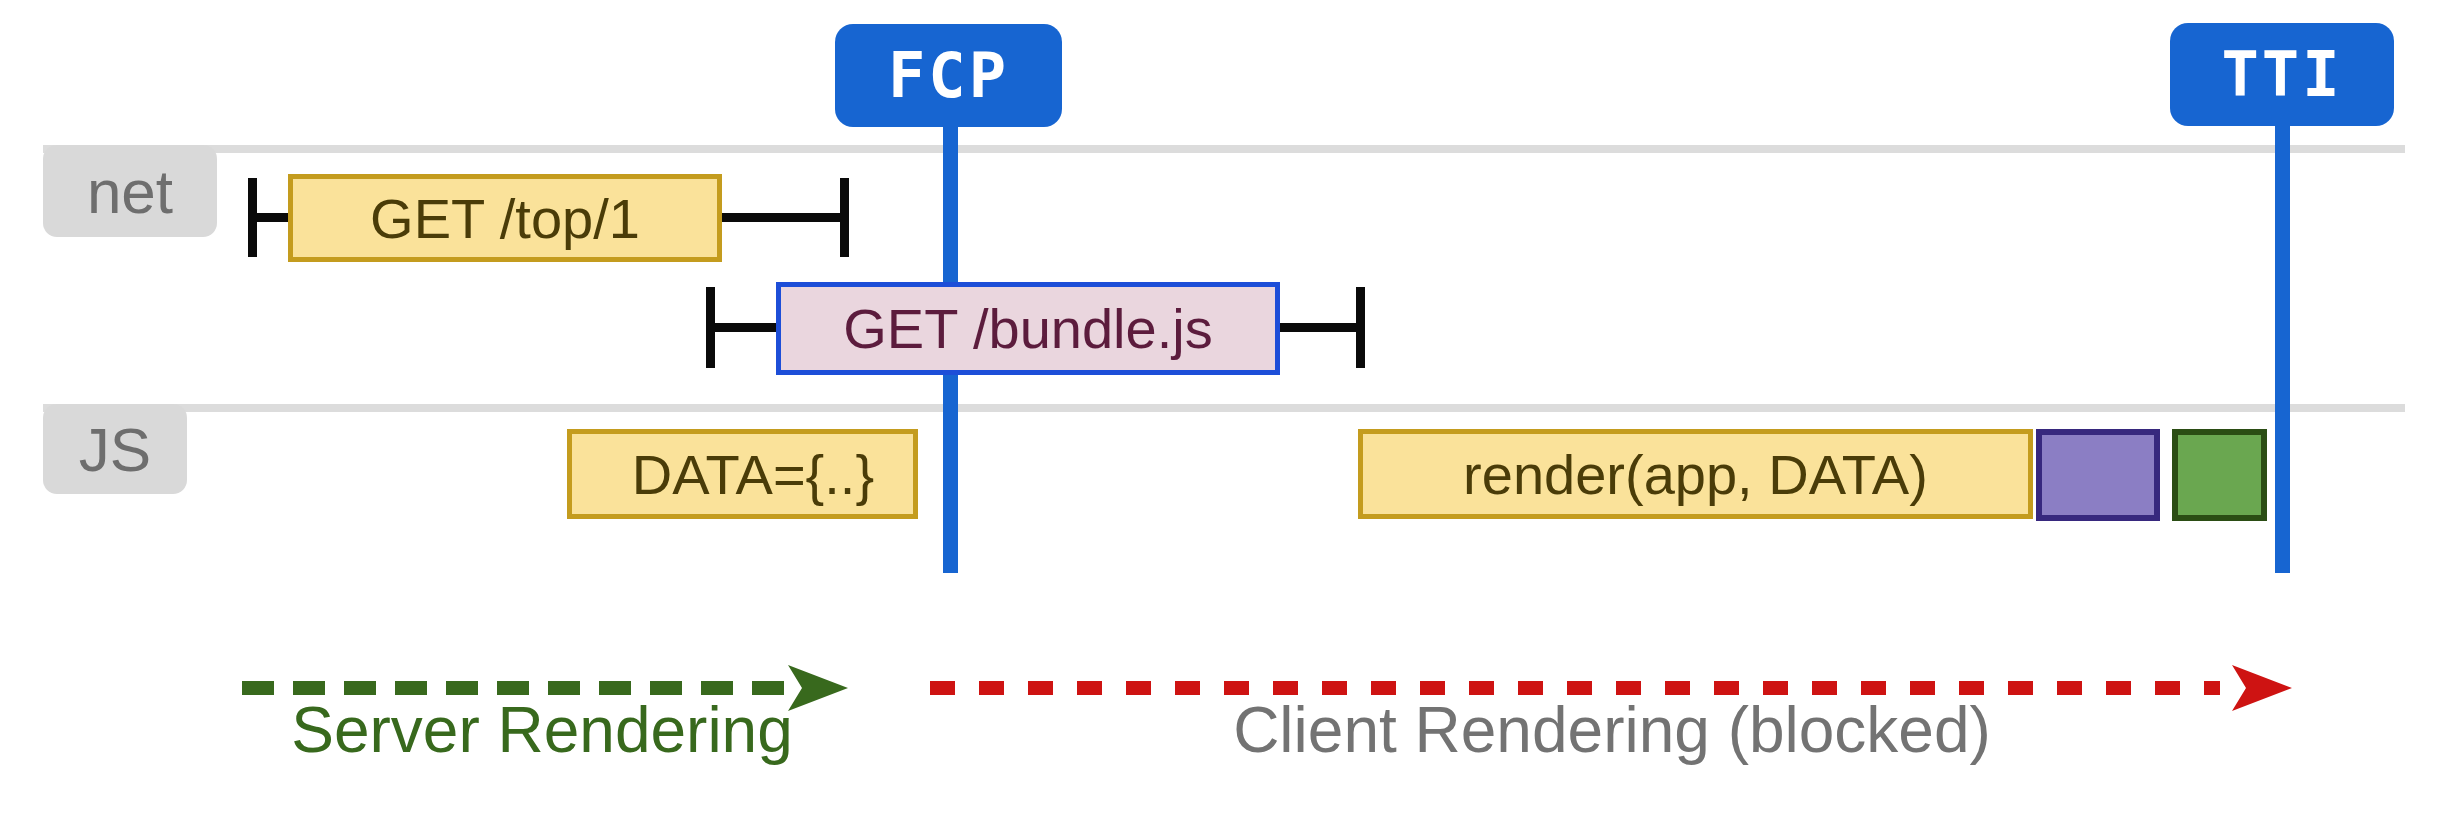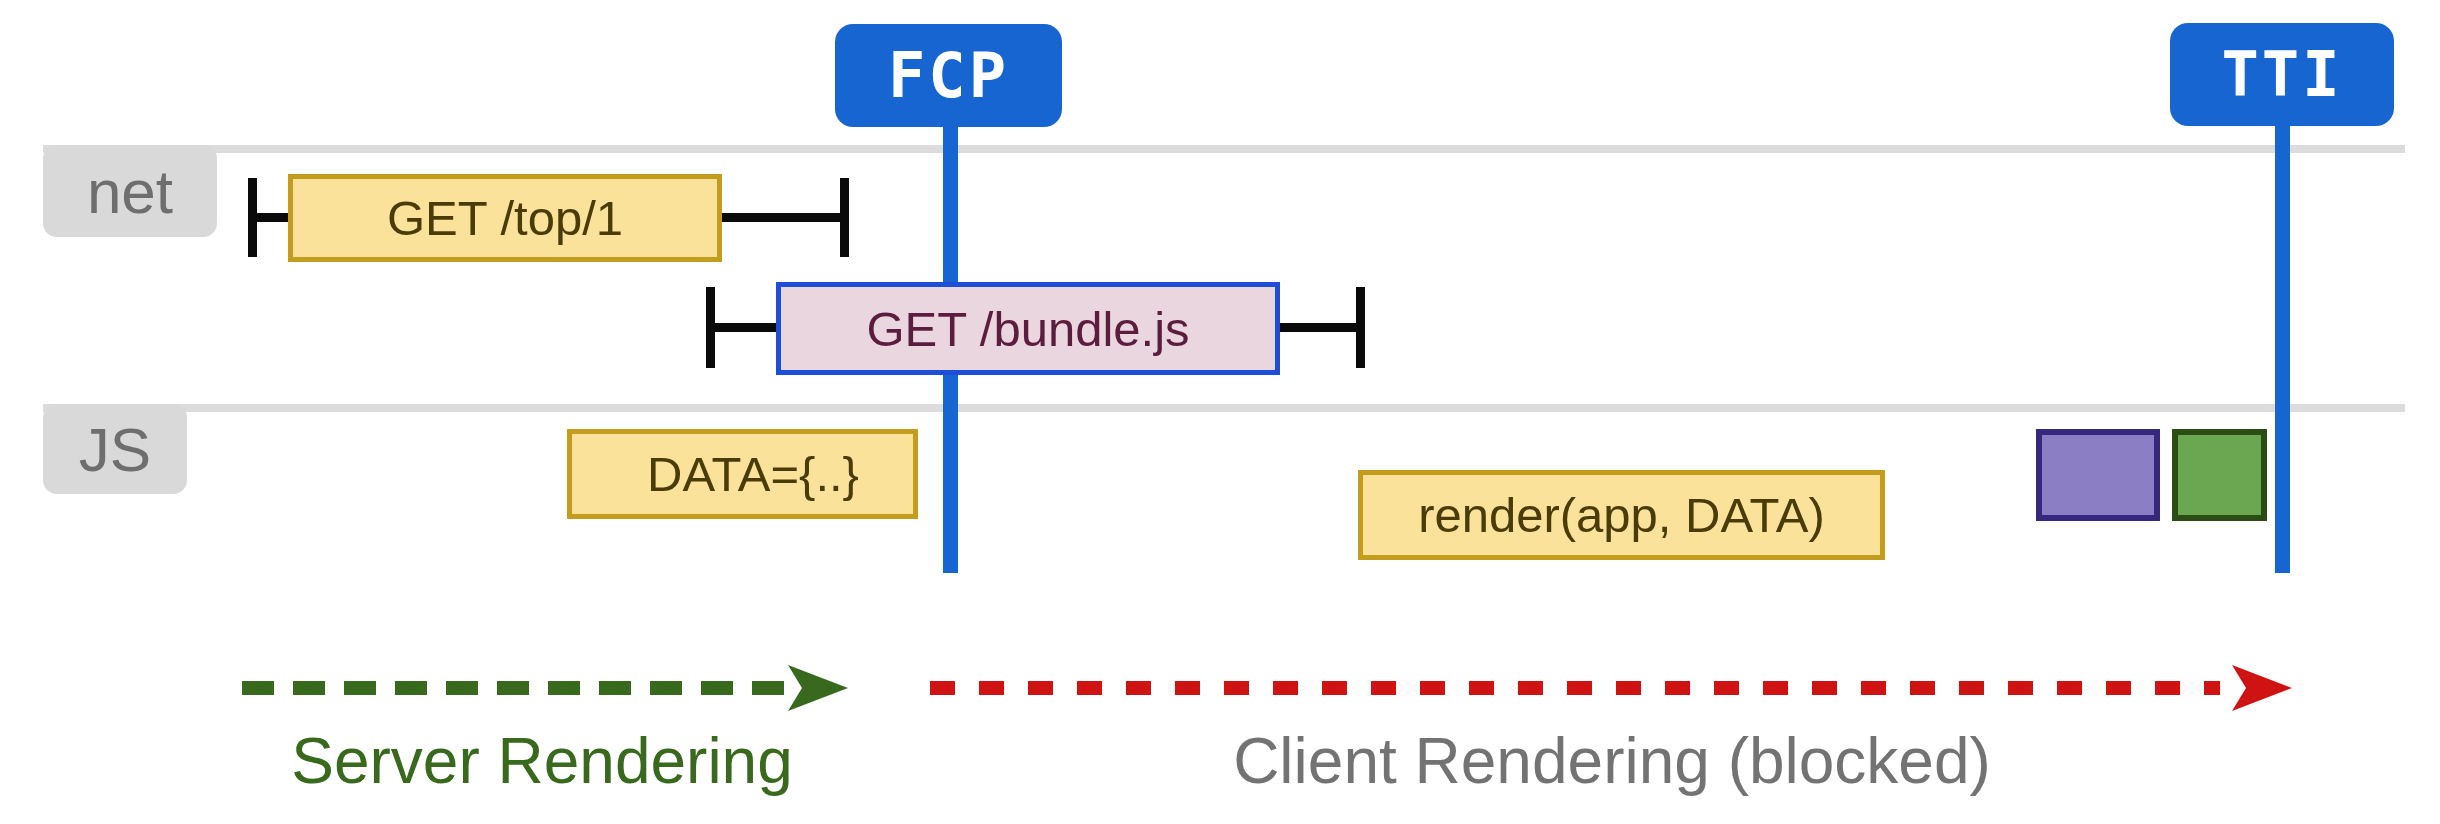--- a/index.html
+++ b/index.html
@@ -40,39 +40,39 @@
   #top-tick-r{left:840px;top:178px;height:79px;}
   #top-conn-l{left:255px;top:213px;width:38px;}
   #top-conn-r{left:718px;top:213px;width:126px;}
   #bundle-tick-l{left:706px;top:287px;height:81px;}
   #bundle-tick-r{left:1356px;top:287px;height:81px;}
   #bundle-conn-l{left:713px;top:323px;width:68px;}
   #bundle-conn-r{left:1276px;top:323px;width:84px;}
 
   
   .task{position:absolute;display:flex;align-items:center;justify-content:center;
-        font-size:49px;z-index:4;box-sizing:border-box;text-align:center;}
+        font-size:56px;z-index:4;box-sizing:border-box;text-align:center;}
   .task.yellow{background:#fae29a;border:5px solid #c49c1e;color:#4a3c08;}
   .task.pink{background:#ead6de;border:5px solid #1d4ed8;color:#5c1c3d;}
   .task.purple{background:#8b7ec4;border:6px solid #37287e;}
   .task.greenbox{background:#6aa750;border:6px solid #2b4d14;}
   #task-top{left:288px;top:174px;width:434px;height:88px;}
   #task-bundle{left:776px;top:282px;width:504px;height:93px;}
   #task-data{left:567px;top:429px;width:351px;height:90px;padding-left:21px;}
-  #task-render{left:1358px;top:429px;width:527px;height:90px;margin-top:41px;}
+  #task-render{left:1358px;top:429px;width:675px;height:90px;}
   #task-purple{left:2036px;top:429px;width:124px;height:92px;}
   #task-green{left:2172px;top:429px;width:95px;height:92px;}
 
   
   .arrow-svg{position:absolute;z-index:3;}
   #server-arrow{left:232px;top:660px;}
   #client-arrow{left:926px;top:660px;}
 
   
-  .phase-label{position:absolute;top:724px;text-align:center;font-size:64px;z-index:3;}
+  .phase-label{position:absolute;top:693px;text-align:center;font-size:64px;z-index:3;}
   #server-phase-label{left:232px;width:620px;color:#38691d;}
   #client-phase-label{left:926px;width:1372px;color:#737373;}
 </style>
 </head>
 <body>
 
 <div class="stage">
 
   <div class="lane-line" id="lane-line-net"></div>
   <div class="lane-line" id="lane-line-js"></div>

